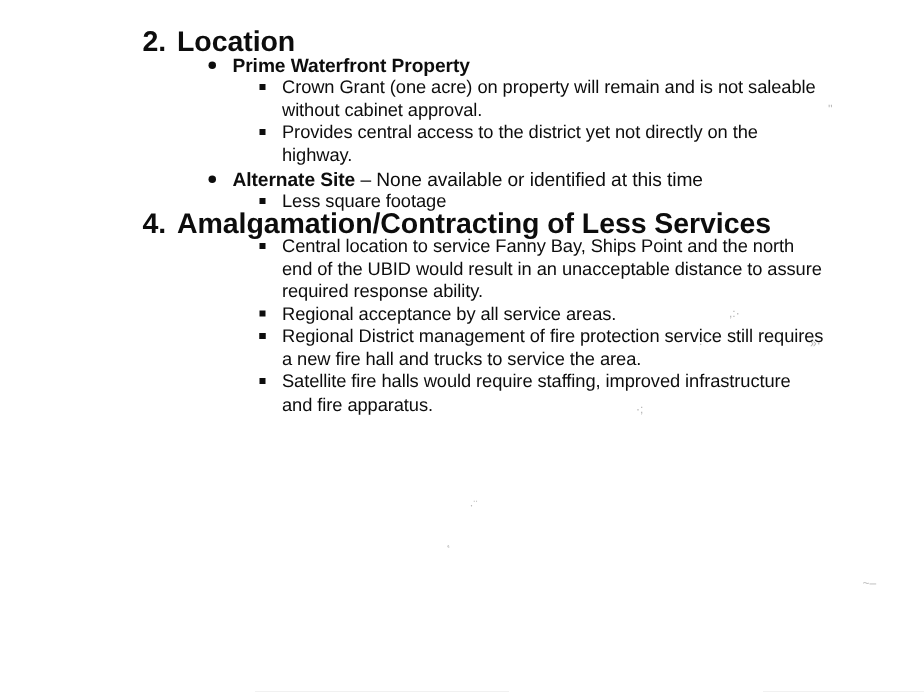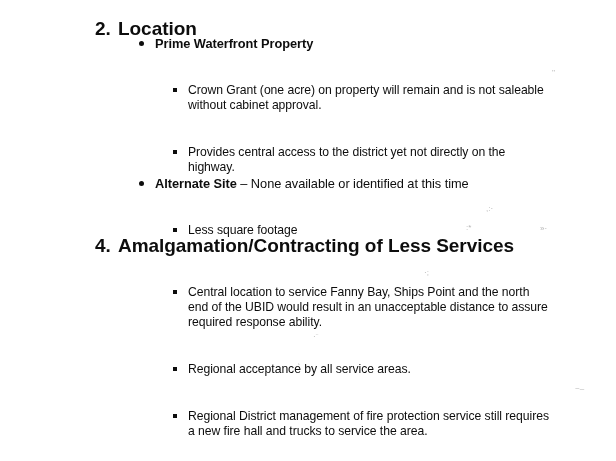--- a/index.html
+++ b/index.html
@@ -38,21 +38,20 @@
   .item {
     position: relative;
     white-space: pre;
   }
   .item.l1 {
     padding-left: 155px;
     font-size: 12.8px;
   }
   .item.l2 {
     padding-left: 188px;
-    margin-top: 32px;
   }
   .item .lead {
     font-weight: bold;
   }
   .bullet-dot {
     position: absolute;
     left: 139px;
     top: 5px;
     width: 5px;
     height: 5px;
@@ -90,20 +89,22 @@
       <div class="item l1"><span class="bullet-dot"></span><span class="lead">Alternate Site</span><span> – None available or identified at this time</span></div>
       <div class="item l2"><span class="bullet-square"></span><span>Less square footage</span></div>
       <div class="section-heading"><span class="sec-num">4.</span><span>Amalgamation/Contracting of Less Services</span></div>
       <div class="item l2"><span class="bullet-square"></span><span>Central location to service Fanny Bay, Ships Point and the north
 end of the UBID would result in an unacceptable distance to assure
 required response ability.</span></div>
       <div class="item l2"><span class="bullet-square"></span><span>Regional acceptance by all service areas.</span></div>
       <div class="item l2"><span class="bullet-square"></span></div>
       <div class="item l2"><span class="bullet-square"></span><span>Regional District management of fire protection service still requires
 a new fire hall and trucks to service the area.</span></div>
+      <div class="item l2"><span class="bullet-square"></span><span>Satellite fire halls would require staffing, improved infrastructure
+and fire apparatus.</span></div>
     </div>
 
   <div class="artifact" style="left:552px; top:68px;">''</div>
   <div class="artifact" style="left:486px; top:204px;">,:·</div>
   <div class="artifact" style="left:540px; top:224px;">»·</div>
   <div class="artifact" style="left:466px; top:223px;">:*</div>
   <div class="artifact" style="left:424px; top:268px;">·;</div>
   <div class="artifact" style="left:313px; top:332px;">·¨</div>
   <div class="artifact" style="left:298px; top:356px;">˛</div>
   <div class="artifact" style="left:575px; top:384px;">~–</div>

